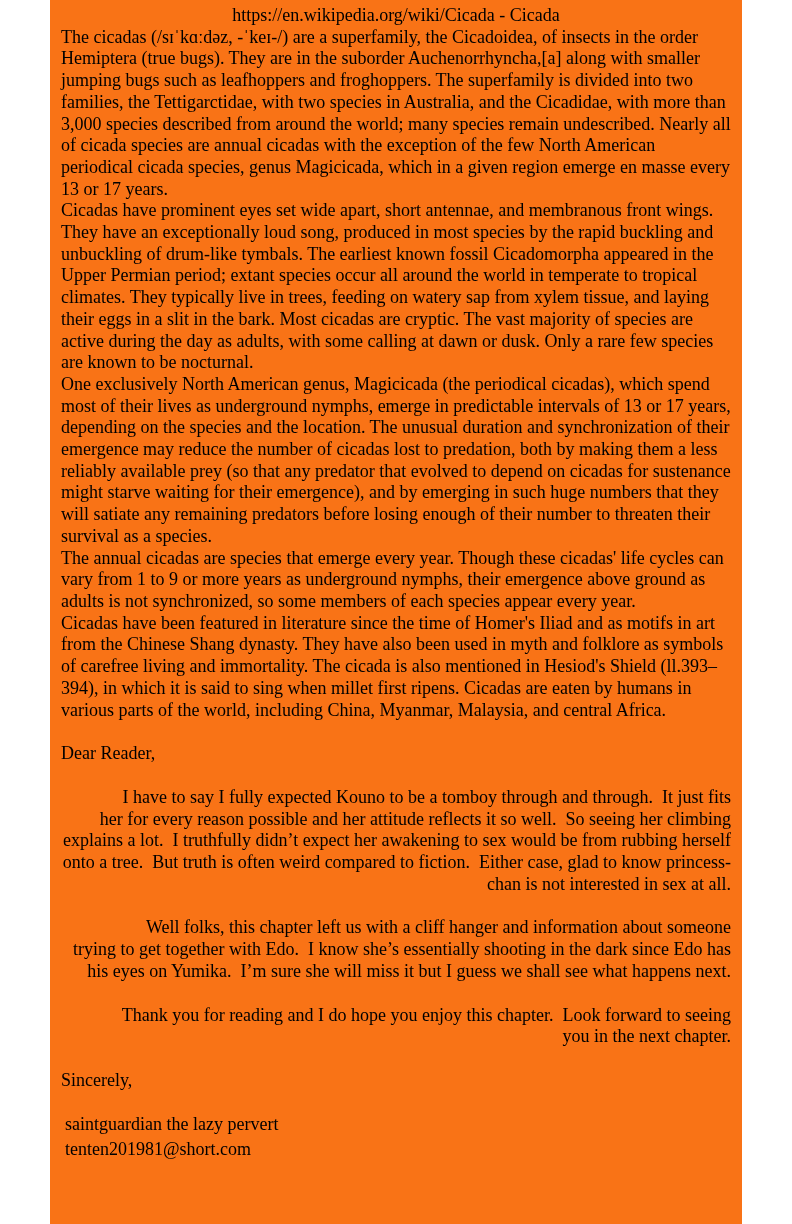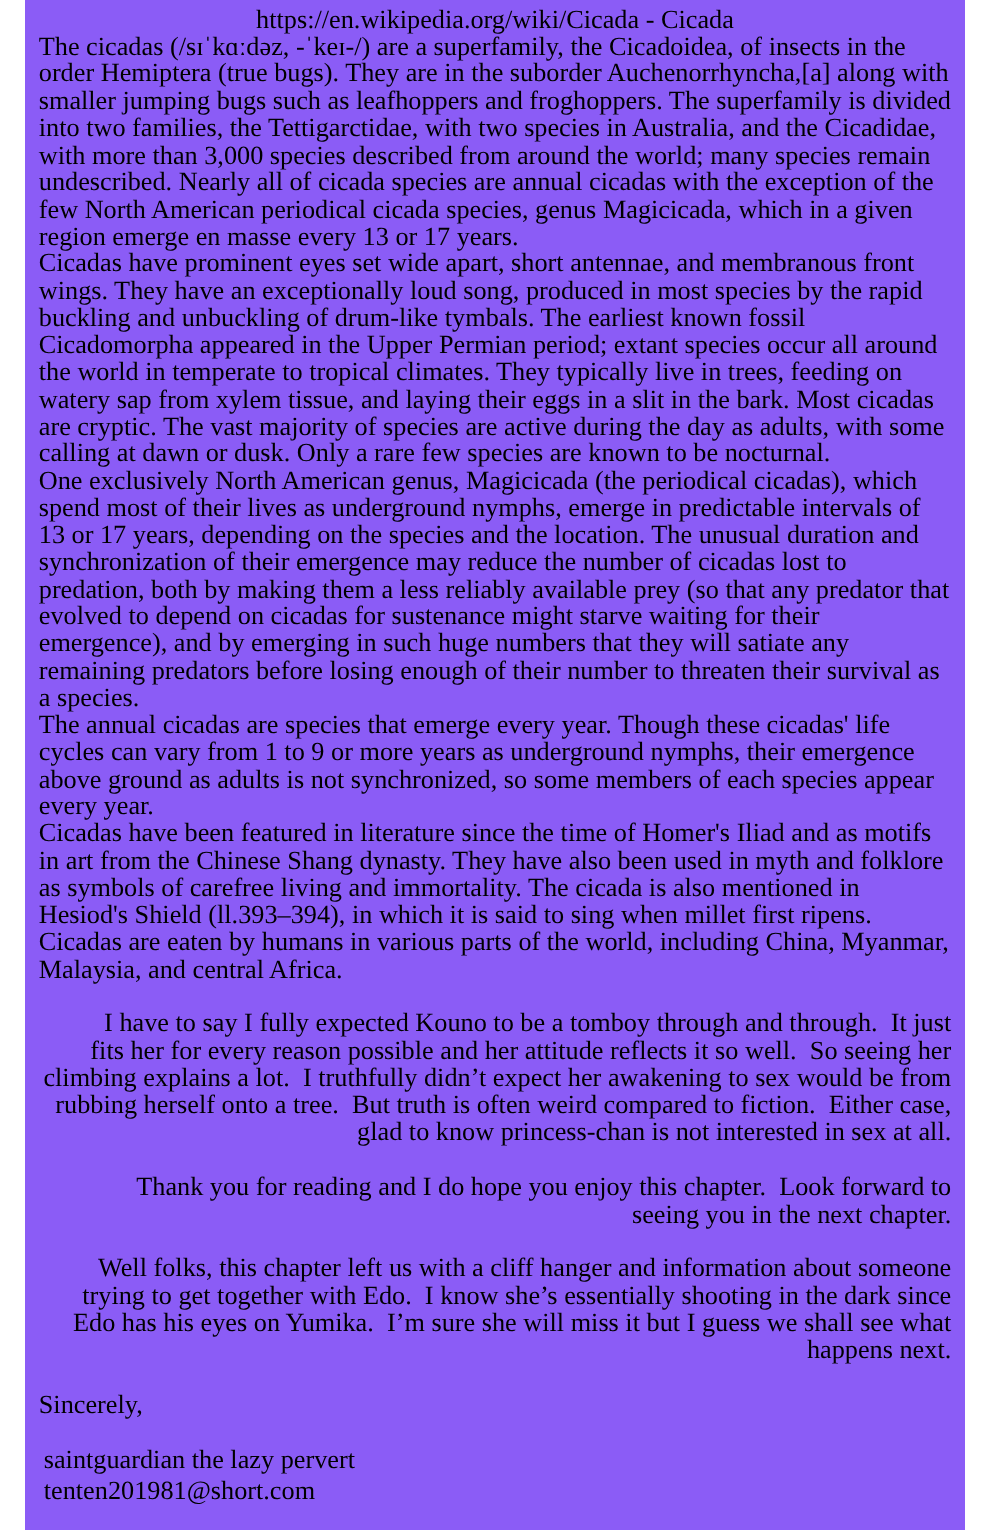--- a/index.html
+++ b/index.html
@@ -2,27 +2,27 @@
 <html><head>
 <meta charset="utf-8">
 <style>
   html, body {
     margin: 0;
     padding: 0;
     background: #ffffff;
   }
   .page {
     position: relative;
-    width: 752px;
+    width: 692px;
     height: 1224px;
     margin: 0 auto;
-    background: #8b5cf6;
+    background: #f97316;
     color: #000000;
     font-family: "Liberation Serif", "DejaVu Serif", serif;
-    font-size: 21px;
+    font-size: 18px;
     line-height: 21.7px;
     box-sizing: border-box;
     padding: 5px 11px 0 11px;
     overflow: hidden;
   }
   .title-line {
     text-align: center;
     white-space: pre-wrap;
     margin: 0;
   }
@@ -66,26 +66,27 @@
   <p class="wiki-par">The cicadas (/sɪˈkɑːdəz, -ˈkeɪ-/) are a superfamily, the Cicadoidea, of insects in the order Hemiptera (true bugs). They are in the suborder Auchenorrhyncha,[a] along with smaller jumping bugs such as leafhoppers and froghoppers. The superfamily is divided into two families, the Tettigarctidae, with two species in Australia, and the Cicadidae, with more than 3,000 species described from around the world; many species remain undescribed. Nearly all of cicada species are annual cicadas with the exception of the few North American periodical cicada species, genus Magicicada, which in a given region emerge en masse every 13 or 17 years.</p>
 
   <p class="wiki-par">Cicadas have prominent eyes set wide apart, short antennae, and membranous front wings. They have an exceptionally loud song, produced in most species by the rapid buckling and unbuckling of drum-like tymbals. The earliest known fossil Cicadomorpha appeared in the Upper Permian period; extant species occur all around the world in temperate to tropical climates. They typically live in trees, feeding on watery sap from xylem tissue, and laying their eggs in a slit in the bark. Most cicadas are cryptic. The vast majority of species are active during the day as adults, with some calling at dawn or dusk. Only a rare few species are known to be nocturnal.</p>
 
   <p class="wiki-par">One exclusively North American genus, Magicicada (the periodical cicadas), which spend most of their lives as underground nymphs, emerge in predictable intervals of 13 or 17 years, depending on the species and the location. The unusual duration and synchronization of their emergence may reduce the number of cicadas lost to predation, both by making them a less reliably available prey (so that any predator that evolved to depend on cicadas for sustenance might starve waiting for their emergence), and by emerging in such huge numbers that they will satiate any remaining predators before losing enough of their number to threaten their survival as a species.</p>
 
   <p class="wiki-par">The annual cicadas are species that emerge every year. Though these cicadas' life cycles can vary from 1 to 9 or more years as underground nymphs, their emergence above ground as adults is not synchronized, so some members of each species appear every year.</p>
 
   <p class="wiki-par">Cicadas have been featured in literature since the time of Homer's Iliad and as motifs in art from the Chinese Shang dynasty. They have also been used in myth and folklore as symbols of carefree living and immortality. The cicada is also mentioned in Hesiod's Shield (ll.393–394), in which it is said to sing when millet first ripens. Cicadas are eaten by humans in various parts of the world, including China, Myanmar, Malaysia, and central Africa.</p>
 
+  <p class="letter-salutation">Dear Reader,</p>
 
   <p class="letter-par">I have to say I fully expected Kouno to be a tomboy through and through.  It just fits her for every reason possible and her attitude reflects it so well.  So seeing her climbing explains a lot.  I truthfully didn’t expect her awakening to sex would be from rubbing herself onto a tree.  But truth is often weird compared to fiction.  Either case, glad to know princess-chan is not interested in sex at all.</p>
 
+  <p class="letter-par">Well folks, this chapter left us with a cliff hanger and information about someone trying to get together with Edo.  I know she’s essentially shooting in the dark since Edo has his eyes on Yumika.  I’m sure she will miss it but I guess we shall see what happens next.</p>
+
   <p class="letter-par">Thank you for reading and I do hope you enjoy this chapter.  Look forward to seeing you in the next chapter.</p>
-
-  <p class="letter-par">Well folks, this chapter left us with a cliff hanger and information about someone trying to get together with Edo.  I know she’s essentially shooting in the dark since Edo has his eyes on Yumika.  I’m sure she will miss it but I guess we shall see what happens next.</p>
 
   <p class="letter-closing">Sincerely,</p>
 
   <p class="signature-line signature-name">saintguardian the lazy pervert</p>
 
   <p class="signature-line">tenten201981@short.com</p>
 
 </div>
 
 </body></html>

